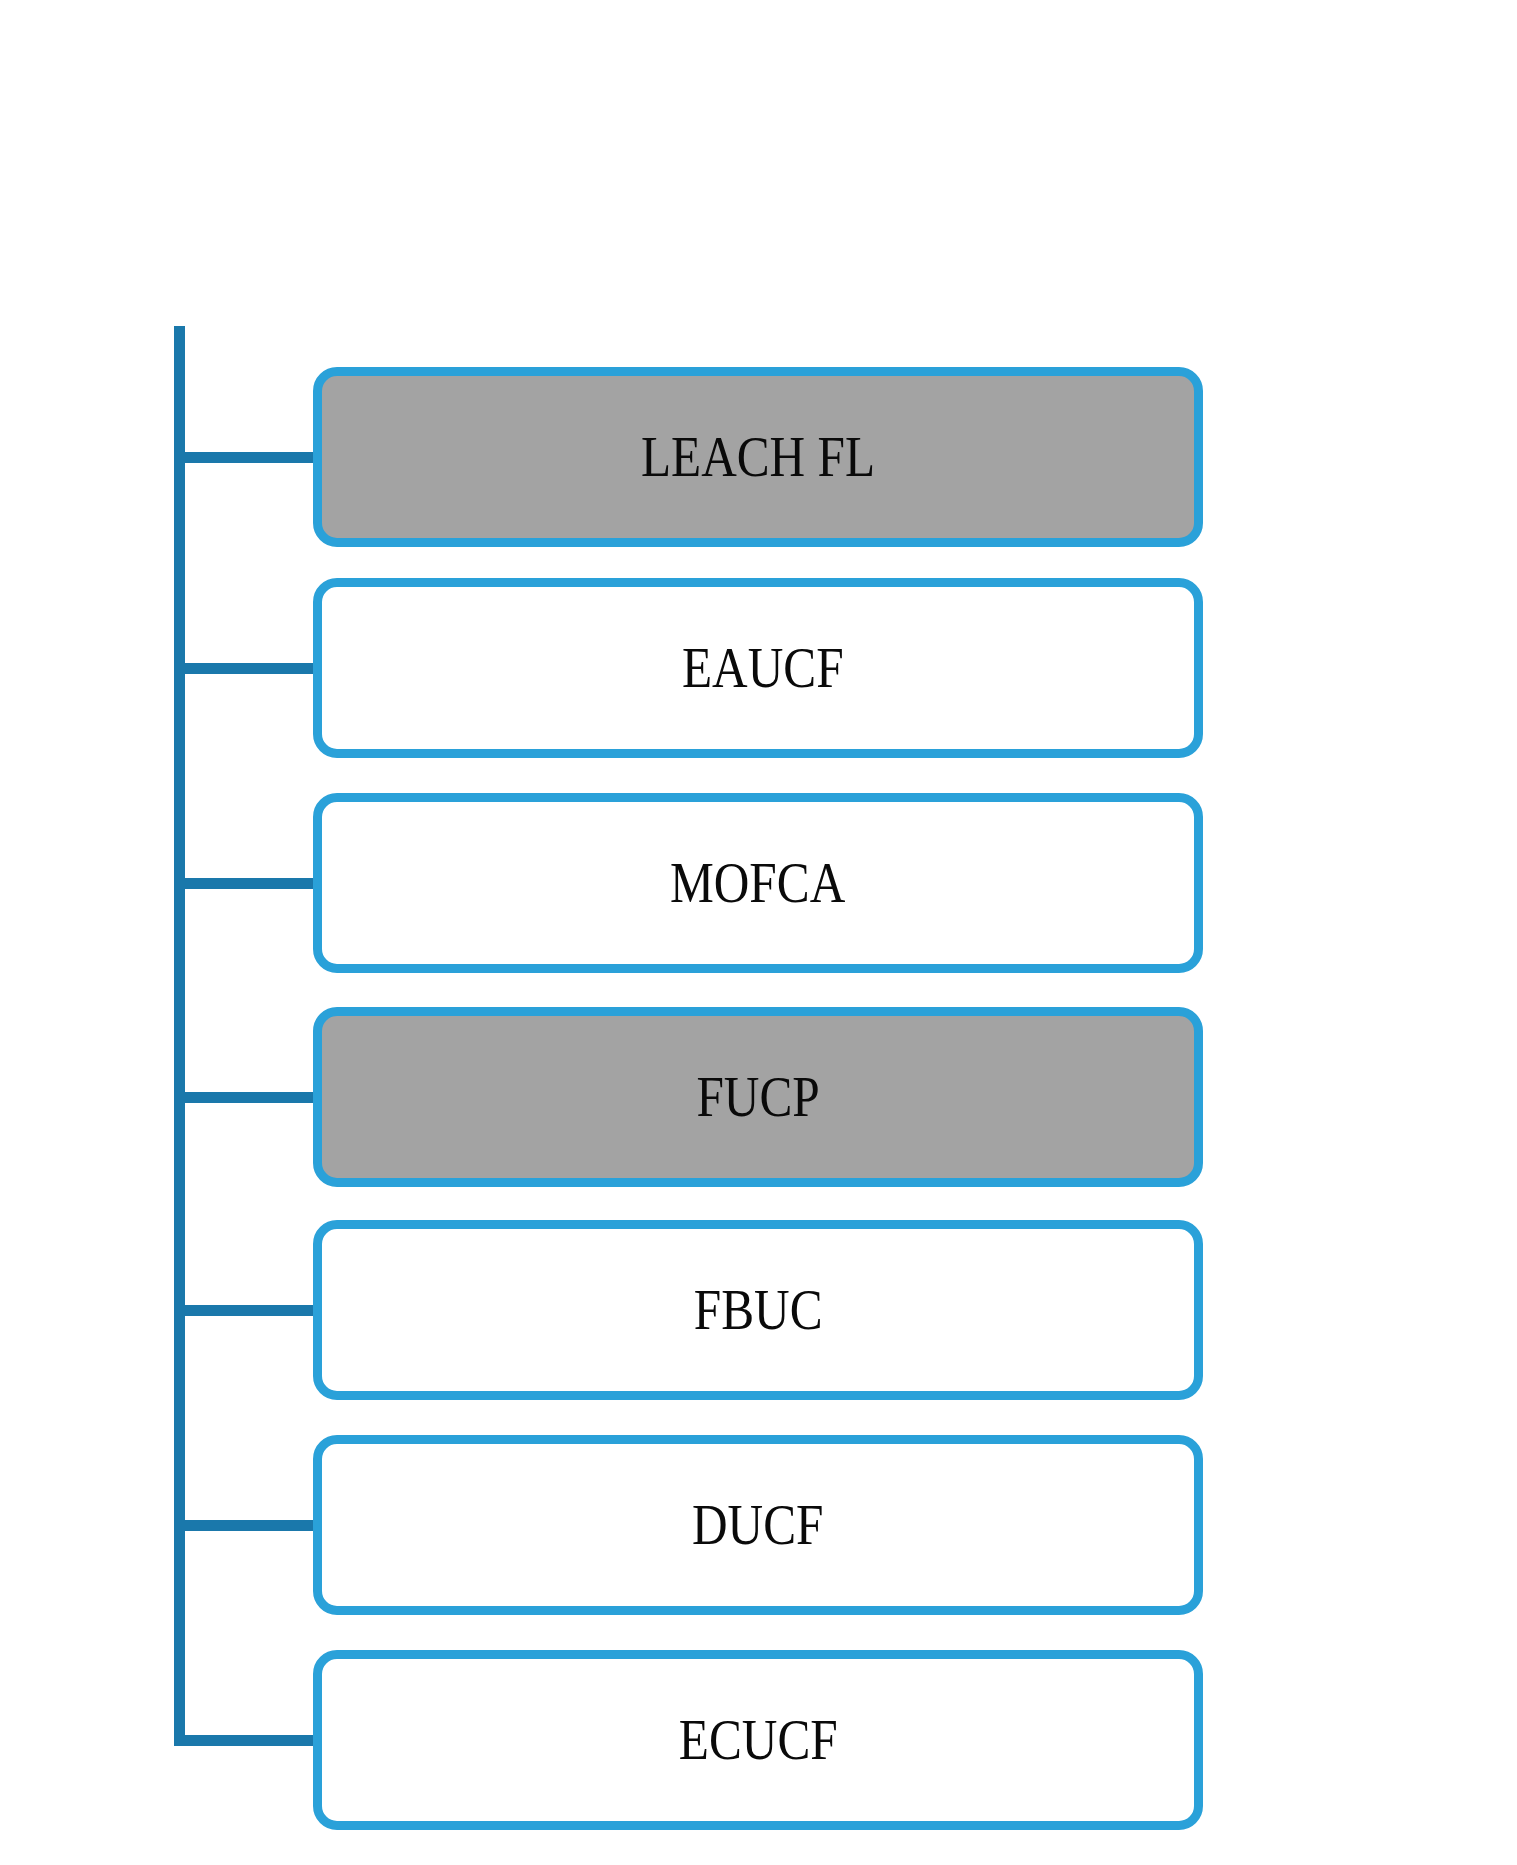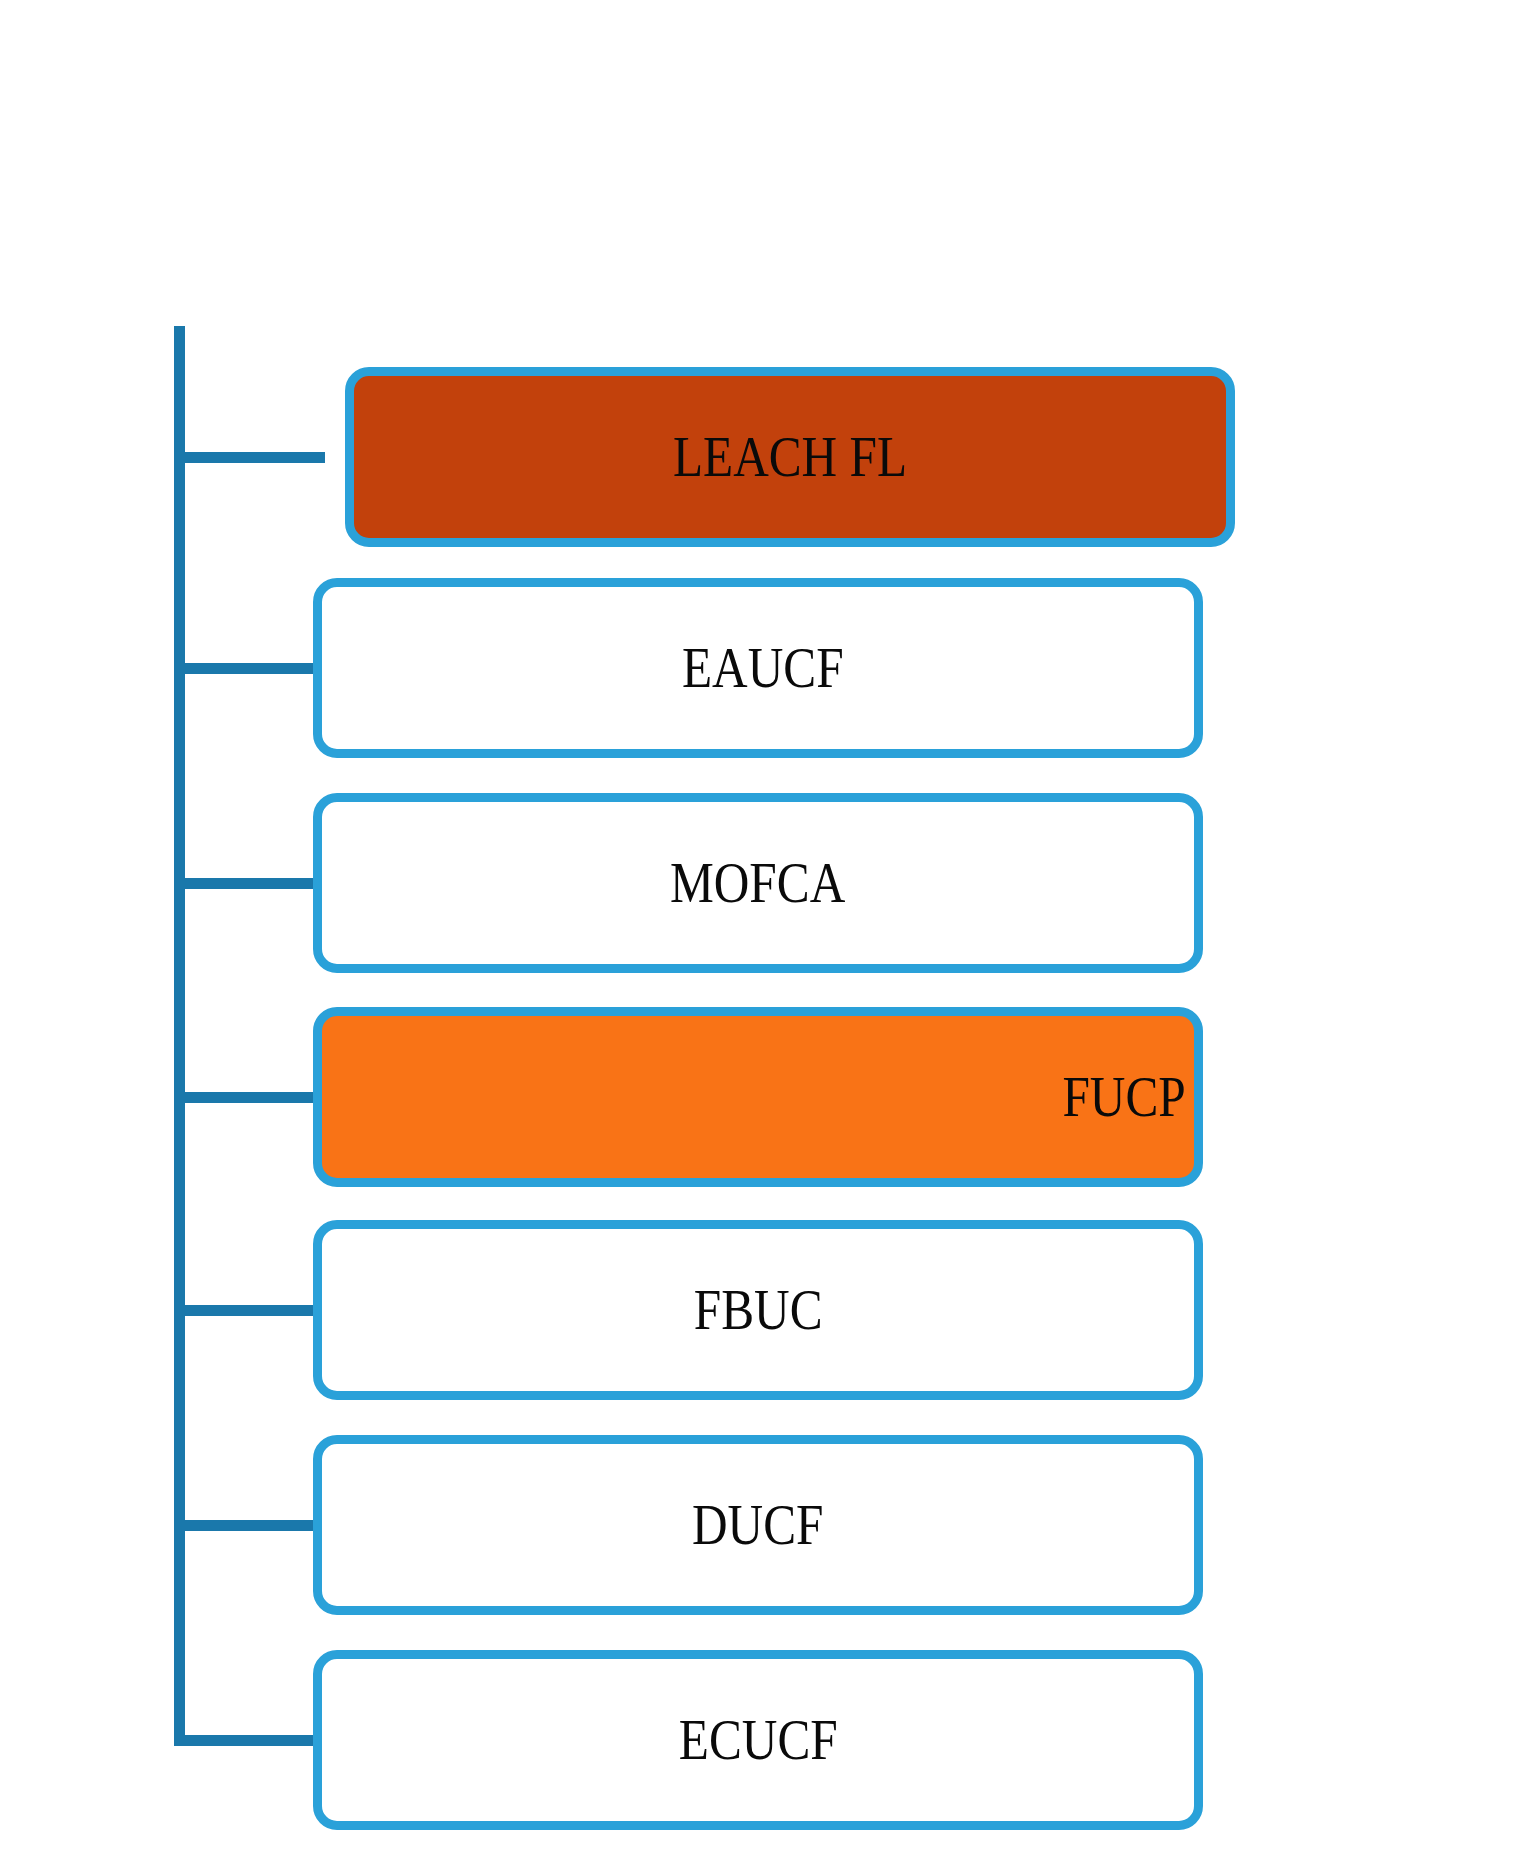--- a/index.html
+++ b/index.html
@@ -91,30 +91,30 @@
   <div id="branches">
       <div class="connector-branch" style="top: 451.5px; left: 174px; width: 151px; height: 11px; background: rgb(26, 120, 171);"></div>
       <div class="connector-branch" style="top: 662.5px; left: 174px; width: 151px; height: 11px; background: rgb(26, 120, 171);"></div>
       <div class="connector-branch" style="top: 877.5px; left: 174px; width: 151px; height: 11px; background: rgb(26, 120, 171);"></div>
       <div class="connector-branch" style="top: 1091.5px; left: 174px; width: 151px; height: 11px; background: rgb(26, 120, 171);"></div>
       <div class="connector-branch" style="top: 1304.5px; left: 174px; width: 151px; height: 11px; background: rgb(26, 120, 171);"></div>
       <div class="connector-branch" style="top: 1519.5px; left: 174px; width: 151px; height: 11px; background: rgb(26, 120, 171);"></div>
       <div class="connector-branch" style="top: 1734.5px; left: 174px; width: 151px; height: 11px; background: rgb(26, 120, 171);"></div>
     </div>
   <div id="children">
-      <div class="child-node" style="top: 367px; left: 313px; border-color: rgb(42, 161, 217); background: #c2410c; margin-left: 32px;">
+      <div class="child-node" style="top: 367px; left: 313px; border-color: rgb(42, 161, 217); background: #a3a3a3;">
         <span class="child-label" style="color: rgb(10, 10, 10);">LEACH FL</span>
       </div>
       <div class="child-node" style="top: 578px; left: 313px; border-color: rgb(42, 161, 217); background: rgb(255, 255, 255); padding-left: 9px;">
         <span class="child-label" style="color: rgb(10, 10, 10);">EAUCF</span>
       </div>
       <div class="child-node" style="top: 793px; left: 313px; border-color: rgb(42, 161, 217); background: rgb(255, 255, 255);">
         <span class="child-label" style="color: rgb(10, 10, 10);">MOFCA</span>
       </div>
-      <div class="child-node" style="top: 1007px; left: 313px; border-color: rgb(42, 161, 217); background: #f97316; justify-content: flex-end;">
+      <div class="child-node" style="top: 1007px; left: 313px; border-color: rgb(42, 161, 217); background: #a3a3a3;">
         <span class="child-label" style="color: rgb(10, 10, 10);">FUCP</span>
       </div>
       <div class="child-node" style="top: 1220px; left: 313px; border-color: rgb(42, 161, 217); background: rgb(255, 255, 255);">
         <span class="child-label" style="color: rgb(10, 10, 10);">FBUC</span>
       </div>
       <div class="child-node" style="top: 1435px; left: 313px; border-color: rgb(42, 161, 217); background: rgb(255, 255, 255);">
         <span class="child-label" style="color: rgb(10, 10, 10);">DUCF</span>
       </div>
       <div class="child-node" style="top: 1650px; left: 313px; border-color: rgb(42, 161, 217); background: rgb(255, 255, 255);">
         <span class="child-label" style="color: rgb(10, 10, 10);">ECUCF</span>

